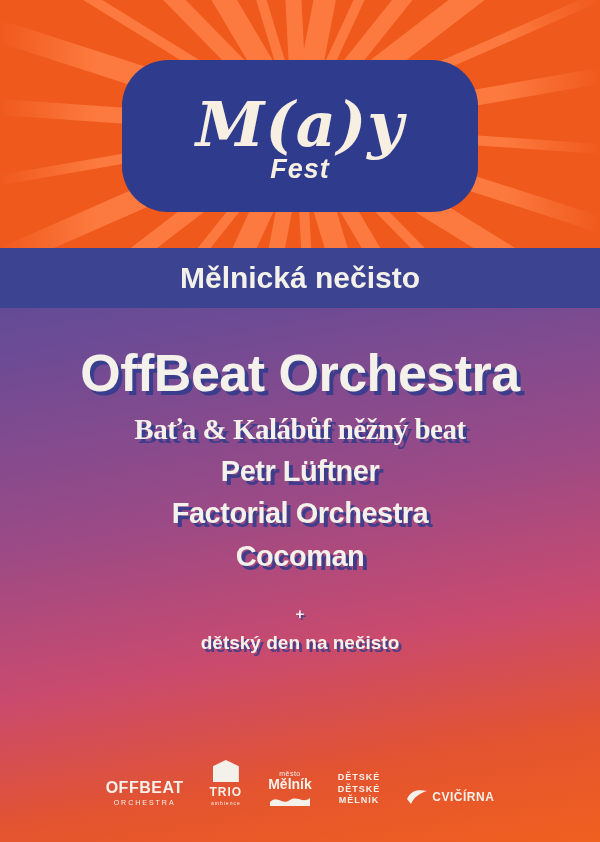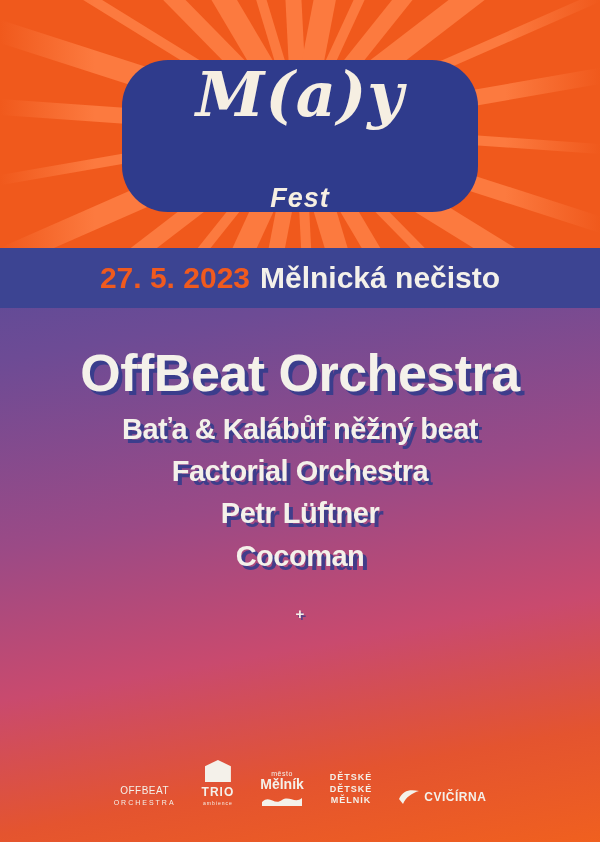--- a/index.html
+++ b/index.html
@@ -68,21 +68,21 @@
   .logo-wrap {
     position: absolute;
     left: 50%;
     top: 60px;
     transform: translateX(-50%);
     width: 356px;
     height: 152px;
     display: flex;
     flex-direction: column;
     align-items: center;
-    justify-content: space-between;
+    justify-content: center;
   }
   .logo-main {
     font-family: "DejaVu Serif", serif;
     font-weight: bold;
     font-style: italic;
     font-size: 62px;
     line-height: 1;
     color: #f6efe2;
     letter-spacing: 1px;
     margin-top: 4px;
@@ -132,21 +132,21 @@
   }
   .act {
     color: #f4f1ea;
     font-weight: bold;
     line-height: 1.04;
     margin: 0 auto;
     text-shadow: 4px 4px 0 rgba(47,59,140,0.85);
     letter-spacing: -0.5px;
   }
   .act-0 { font-size: 52px; margin-top: 28px; }
-  .act-1 { font-size: 29px; margin-top: 14px; }
+  .act-1 { font-size: 29px; margin-top: 14px; font-family: Liberation Serif, serif; }
   .act-2 { font-size: 29px; margin-top: 12px; }
   .act-3 { font-size: 29px; margin-top: 12px; }
   .act-4 { font-size: 29px; margin-top: 12px; }
 
   .plus {
     color: #f4f1ea;
     font-size: 15px;
     font-weight: bold;
     margin-top: 34px;
     text-shadow: 2px 2px 0 rgba(47,59,140,0.7);
@@ -172,22 +172,22 @@
     color: #f4f1ea;
   }
   .sp {
     display: flex;
     flex-direction: column;
     align-items: center;
     justify-content: flex-end;
     height: 46px;
   }
   .sp-offbeat-1 {
-    font-size: 10px;
-    font-weight: normal;
+    font-size: 16px;
+    font-weight: bold;
     letter-spacing: 0.5px;
     line-height: 1;
     text-align: center;
   }
   .sp-offbeat-2 {
     font-size: 7px;
     letter-spacing: 2px;
     margin-top: 3px;
   }
   .sp-trio-mark {
@@ -294,31 +294,31 @@
     <div class="side-shade-l"></div>
     <div class="side-shade-r"></div>
     <div class="logo-blob"></div>
     <div class="logo-wrap">
       <div class="logo-main">M(a)y</div>
       <div class="logo-sub">Fest</div>
     </div>
   </div>
 
   <div class="date-bar">
-    <span class="date-num">27. 5. 2023</span>
     <span class="date-place">Mělnická nečisto</span>
   </div>
 
   <div class="lineup">
     <div class="act act-0">OffBeat Orchestra</div>
     <div class="act act-1">Baťa &amp; Kalábůf něžný beat</div>
+    <div class="act act-2">Petr Lüftner</div>
     <div class="act act-3">Factorial Orchestra</div>
-    <div class="act act-2">Petr Lüftner</div>
     <div class="act act-4">Cocoman</div>
     <div class="plus">+</div>
+    <div class="extra">dětský den na nečisto</div>
   </div>
 
   <div class="sponsors">
 
     <div class="sp">
       <div class="sp-offbeat-1">OFFBEAT</div>
       <div class="sp-offbeat-2">ORCHESTRA</div>
     </div>
 
     <div class="sp">

